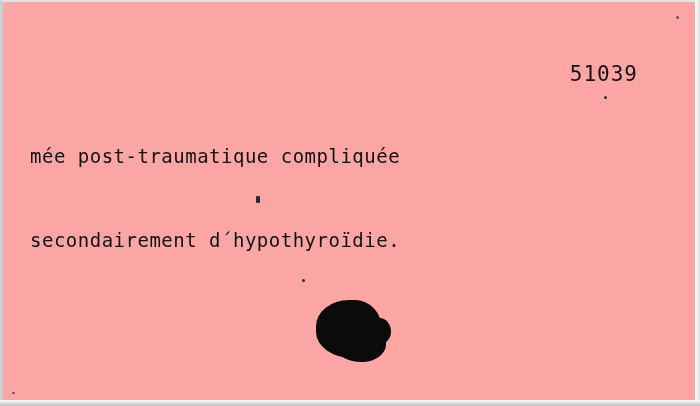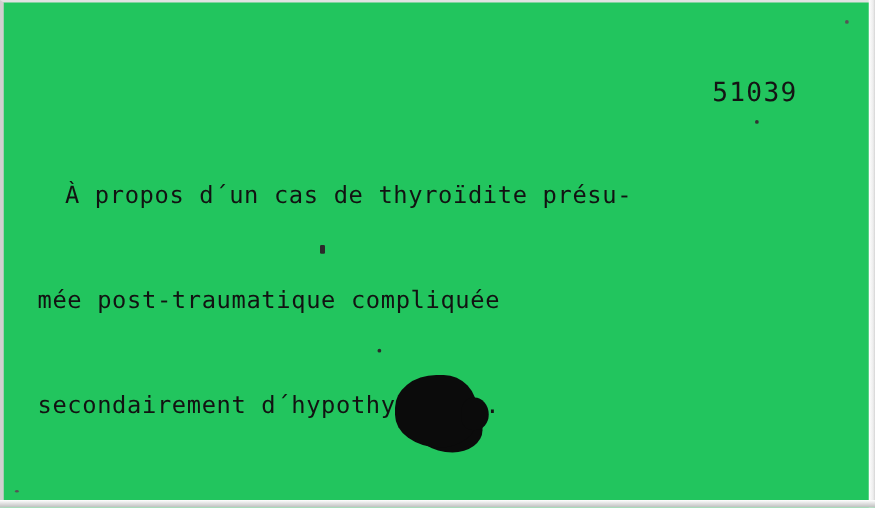--- a/index.html
+++ b/index.html
@@ -10,21 +10,21 @@
   body {
     width: 700px;
     height: 406px;
     overflow: hidden;
     font-family: "DejaVu Sans Mono", monospace;
   }
   #card {
     position: relative;
     width: 700px;
     height: 406px;
-    background: #22c55e;
+    background: #fca5a5;
     box-sizing: border-box;
   }
   
   #card::before {
     content: "";
     position: absolute;
     left: 0; top: 0;
     width: 100%; height: 100%;
     border-left: 3px solid #cfcfcf;
     border-top: 2px solid #e2e2e2;
@@ -123,21 +123,20 @@
 
 <div id="card">
 
   <div class="edge-right"></div>
   <div class="edge-bottom"></div>
 
   <div class="card-number">51039</div>
   <div class="dot-under-number"></div>
 
   <div class="text-block">
-    <div class="line indent">À propos d´un cas de thyroïdite présu-</div>
     <div class="line">mée post-traumatique compliquée</div>
     <div class="line">secondairement d´hypothyroïdie.</div>
     
     
   </div>
 
   <div class="stray-mark" id="mark-a"></div>
   <div class="stray-mark" id="mark-b"></div>
 
   <div class="ink-blot"></div>

